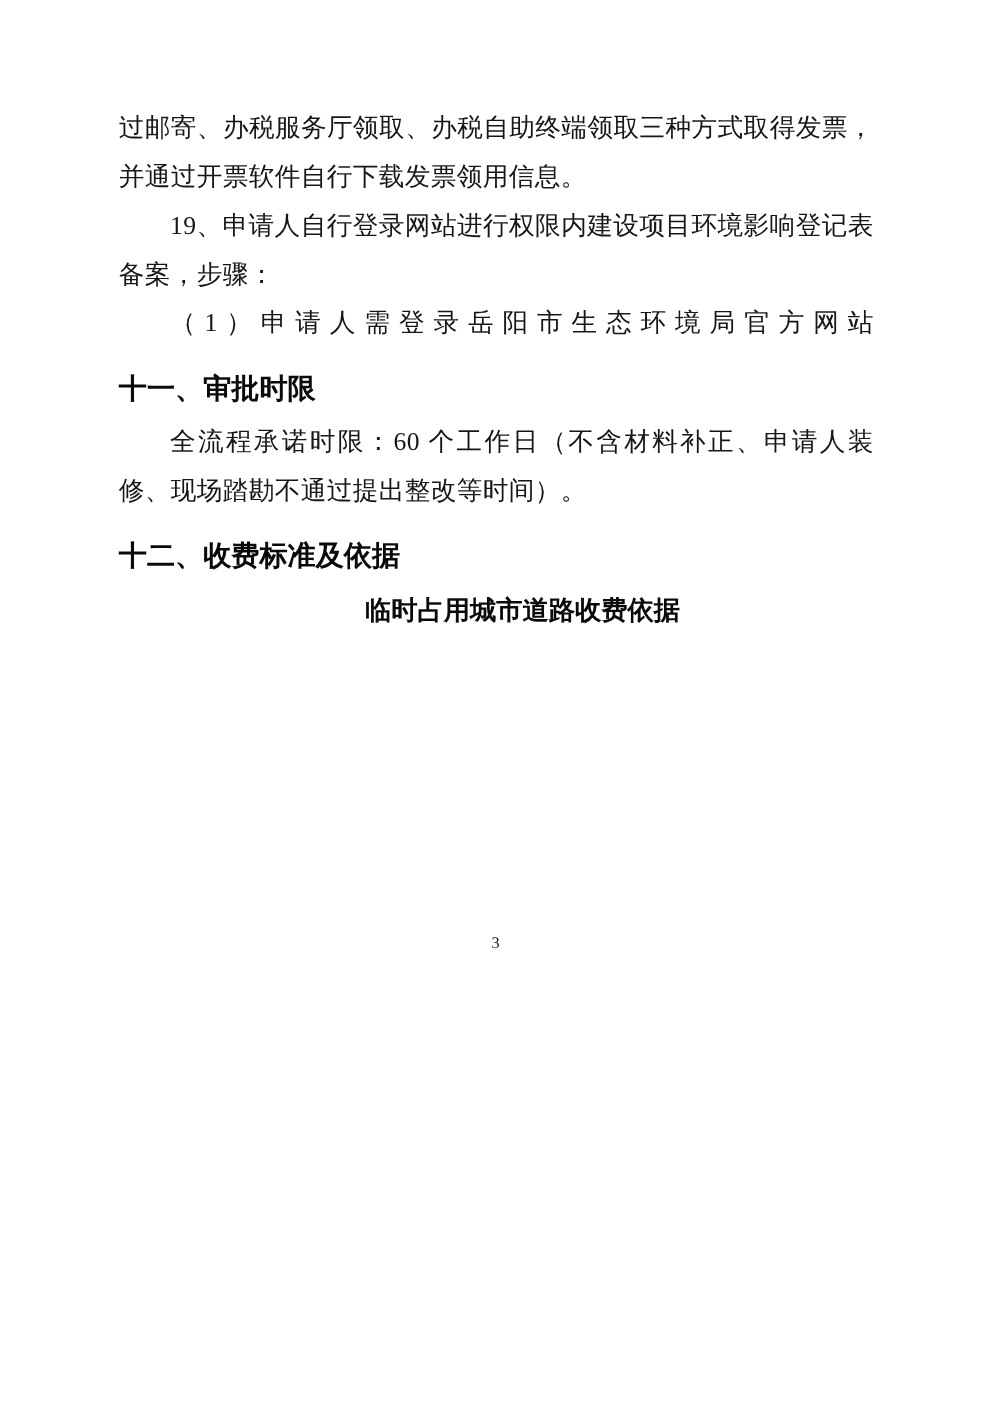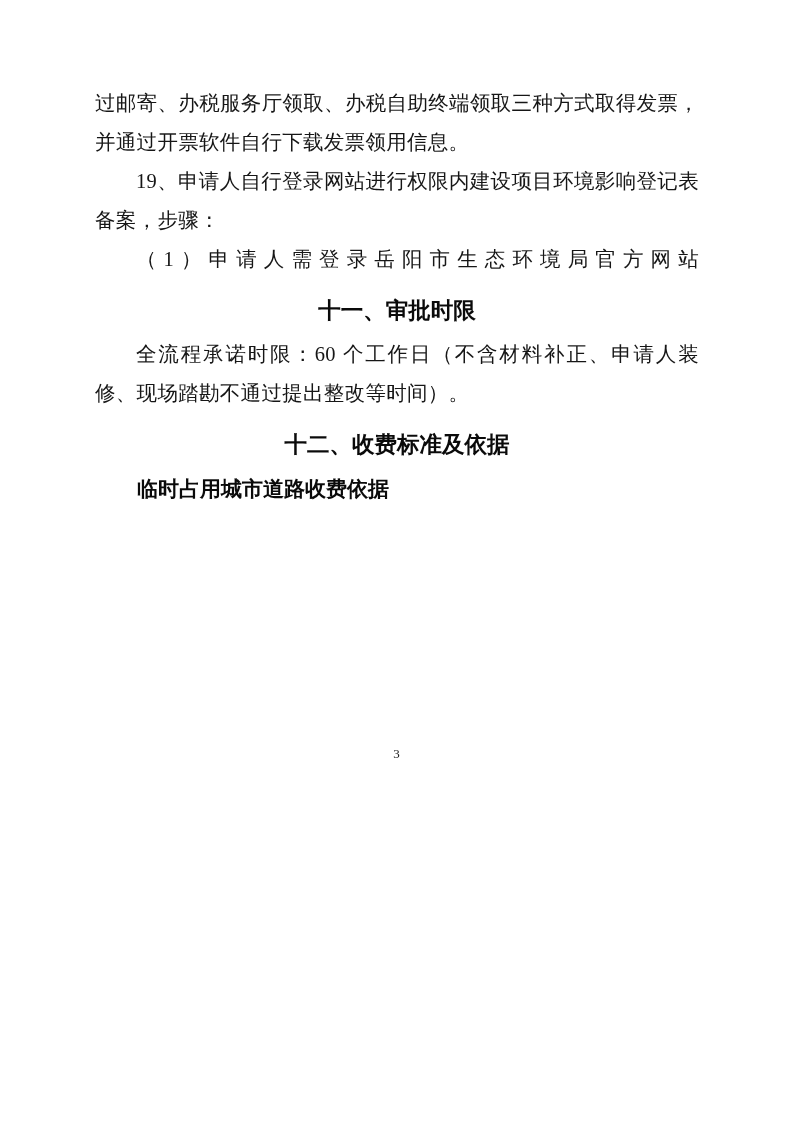--- a/index.html
+++ b/index.html
@@ -36,30 +36,30 @@
   .stretch-last {
     text-align-last: justify;
   }
   h2.heading {
     margin: 10px 0 2px 0;
     font-family: "Liberation Sans", "DejaVu Sans", sans-serif;
     font-weight: 700;
     font-size: 22.5px;
     line-height: 44px;
     color: #0a0a0a;
-    text-align: center;
   }
   h3.subheading {
     margin: 0;
     font-family: "Liberation Sans", "DejaVu Sans", sans-serif;
     font-weight: 700;
     font-size: 21px;
     line-height: 40px;
     text-indent: 2em;
     color: #0a0a0a;
+    text-align: center;
   }
   .footer {
     position: absolute;
     left: 0;
     right: 0;
     bottom: 76px;
     text-align: center;
     font-size: 13px;
     font-family: "Liberation Serif", "DejaVu Serif", serif;
     color: #161616;

